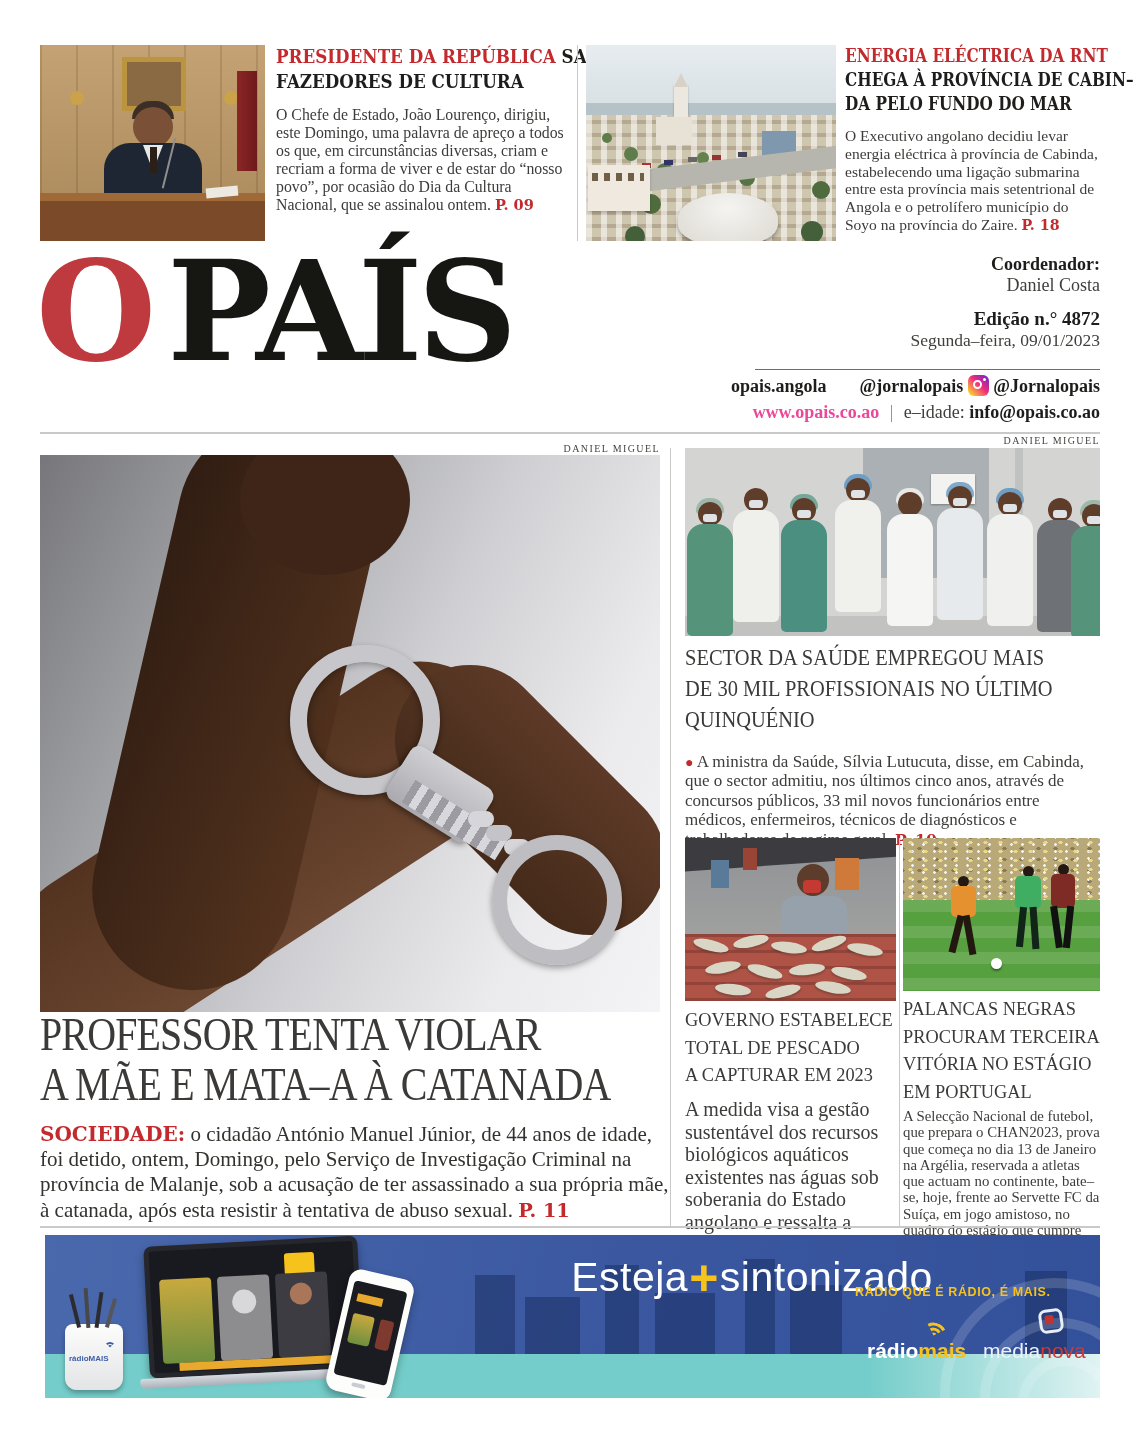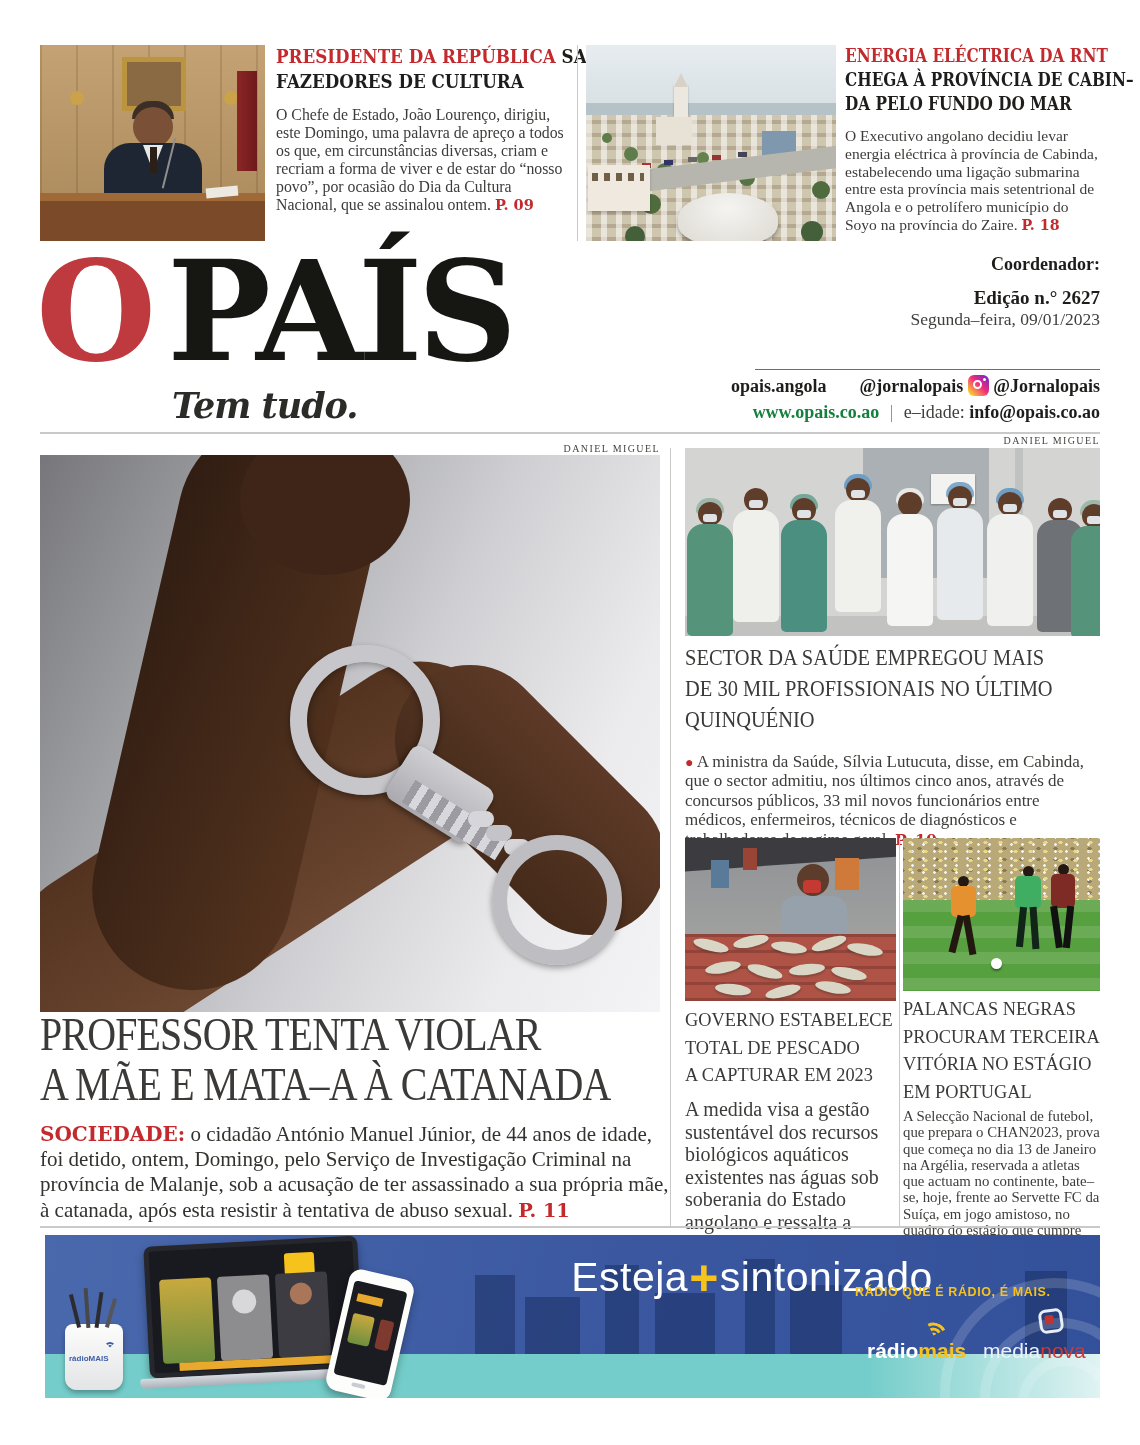--- a/index.html
+++ b/index.html
@@ -105,39 +105,39 @@
       <div class="nowrap red">ENERGIA ELÉCTRICA DA RNT</div>
       <div class="nowrap">CHEGA À PROVÍNCIA DE CABIN–</div>
       <div class="nowrap">DA PELO FUNDO DO MAR</div>
     </div>
     <p class="artbody" style="margin-top:12px;width:258px;font-size:15.5px;line-height:1.14;"><span>O Executivo angolano decidiu levar energia eléctrica à província de Cabinda, estabelecendo uma ligação submarina entre esta província mais setentrional de Angola e o petrolífero município do Soyo na província do Zaire.</span> <span class="pref">P. 18</span></p>
   </div>
 
   <div class="abs" style="left:36px;top:246px;font-family:'DejaVu Serif',serif;font-weight:bold;font-size:138px;line-height:0.95;letter-spacing:-5px;color:#161613;">
     <span style="color:var(--logo-red);margin-right:16px;">O</span><span>PAÍS</span>
   </div>
-  <div class="abs" style="left:172px;top:385px;font-family:'DejaVu Serif',serif;font-style:italic;font-weight:bold;font-size:35px;letter-spacing:-1px;color:#2b2b28;">Tem tudo.</div>
 
   <div class="abs" style="left:700px;top:254px;width:400px;text-align:right;font-size:18px;line-height:1.17;color:#3f3f3c;">
     <div class="b" style="color:#1e1d1b;text-align:right;">Coordenador:</div>
-    <div class="b" style="margin-top:12px;font-size:19px;color:#1e1d1b;">Edição n.° 2627</div>
+    <div>Daniel Costa</div>
+    <div class="b" style="margin-top:12px;font-size:19px;color:#1e1d1b;">Edição n.° 4872</div>
     <div style="font-size:17.5px;">Segunda–feira, 09/01/2023</div>
   </div>
 
   <div class="abs" style="left:755px;top:369px;width:345px;height:1px;background:#6d6d6a;"></div>
 
   <div class="abs" style="left:700px;top:375px;width:400px;text-align:right;font-size:18px;color:#1e1d1b;">
     <span class="b">opais.angola</span>
     <span style="display:inline-block;width:24px;"></span>
     <span class="b">@jornalopais</span>
     <span class="ig-icon"><i></i><u></u></span>
     <span class="b">@Jornalopais</span>
   </div>
   <div class="abs" style="left:700px;top:402px;width:400px;text-align:right;font-size:18px;color:#3f3f3c;">
-    <span class="b" style="color:#15803d;">www.opais.co.ao</span>
+    <span class="b" style="color:#ec4899;">www.opais.co.ao</span>
     <span style="color:#8a8a86;margin:0 6px;">|</span>
     <span>e–idade:</span>
     <span class="b" style="color:#1e1d1b;">info@opais.co.ao</span>
   </div>
 
   <div class="hrule" style="left:40px;top:432px;width:1060px;"></div>
 
   <div class="credit" style="left:400px;top:443px;width:260px;">DANIEL MIGUEL</div>
 
   <div class="photo" style="left:40px;top:455px;width:620px;height:557px;">

